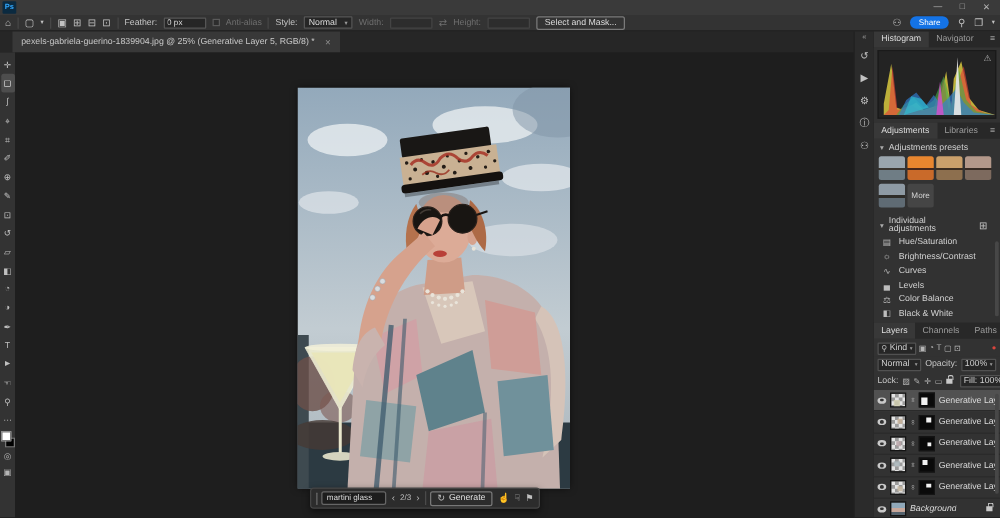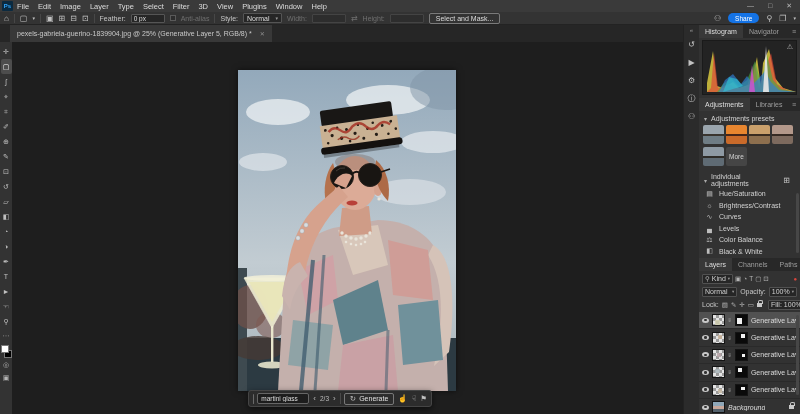--- a/index.html
+++ b/index.html
@@ -115,35 +115,20 @@
   .layer-name{font-size:7px;white-space:nowrap;overflow:hidden}
   .bg-thumb{width:13px;height:12px;border:1px solid #141414;background:linear-gradient(180deg,#8fa7b8 0 45%,#c7a79a 45% 75%,#54626d 75%);flex:none}
   .padlock{width:5px;height:4px;background:#c9c9c9;position:relative;margin-left:auto;margin-right:3px;flex:none}
   .padlock::before{content:'';position:absolute;top:-3px;left:.8px;width:3px;height:3px;border:1px solid #c9c9c9;border-bottom:none;border-radius:2px 2px 0 0}
 </style>
 </head>
 <body>
 
 <div id="menubar">
   <div id="ps-logo">Ps</div>
-  <div id="menus">
-
-  <span class="menu-item">File</span>
-      <span class="menu-item">Edit</span>
-      <span class="menu-item">Image</span>
-      <span class="menu-item">Layer</span>
-      <span class="menu-item">Type</span>
-      <span class="menu-item">Select</span>
-      <span class="menu-item">Filter</span>
-      <span class="menu-item">3D</span>
-      <span class="menu-item">View</span>
-      <span class="menu-item">Plugins</span>
-      <span class="menu-item">Window</span>
-      <span class="menu-item">Help</span>
-    </div>
   <div id="win-controls">
     <span>—</span>
     <span>□</span>
     <span>✕</span>
   </div>
 </div>
 
 <div id="optionsbar">
   <span class="opt-icon">⌂</span>
   <span class="opt-sep"></span>

